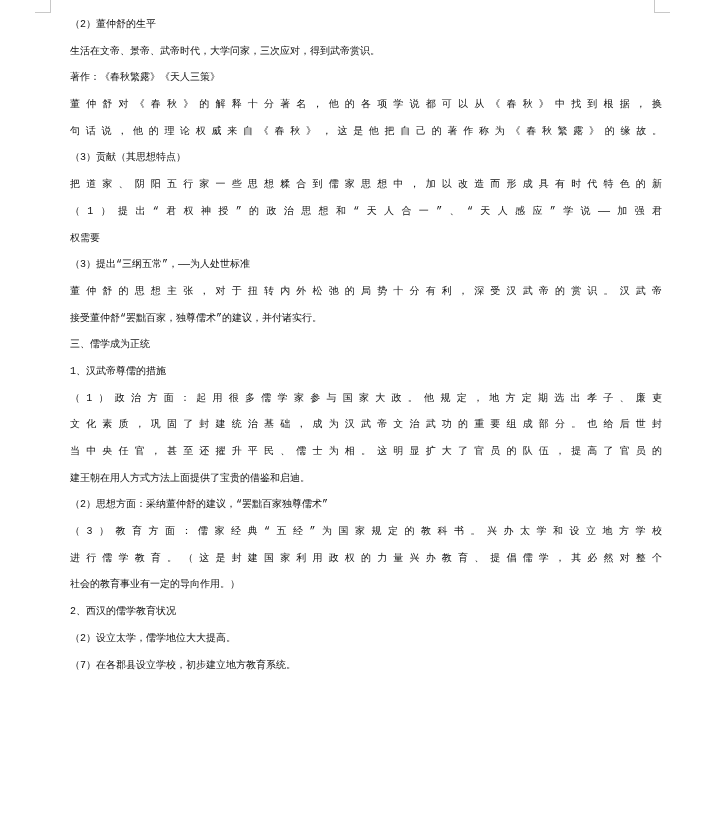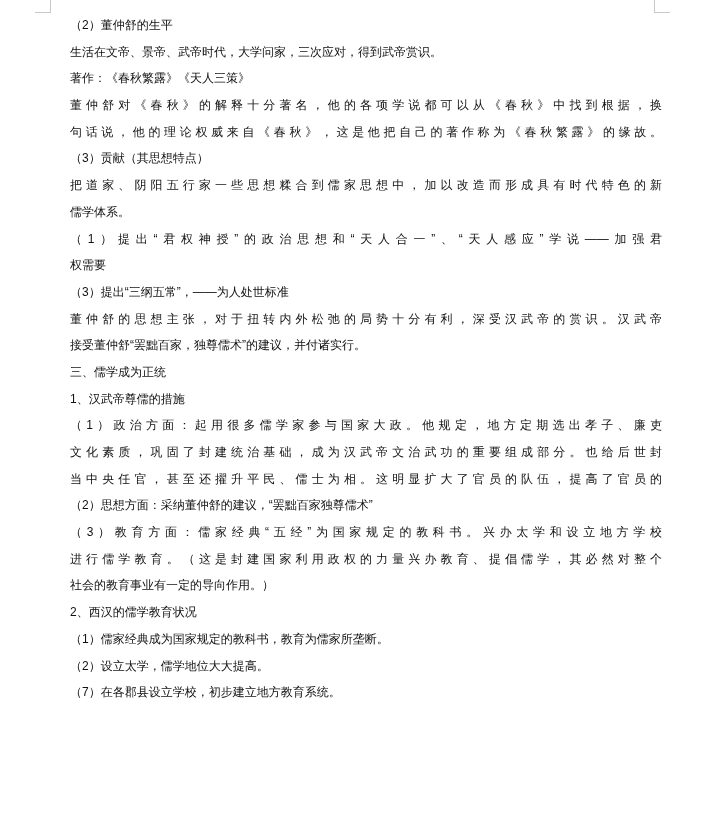--- a/index.html
+++ b/index.html
@@ -3,53 +3,52 @@
 <meta charset="utf-8">
 <style>
   html, body { margin: 0; padding: 0; background: #ffffff; }
   body { width: 717px; height: 816px; position: relative; overflow: hidden; }
   .page { position: absolute; left: 0; top: 0; width: 717px; height: 816px; background: #fff; }
   .corner { position: absolute; border-color: #c8c8c8; border-style: solid; border-width: 0; }
   .corner-tl { left: 35px; top: 0; width: 15px; height: 12px; border-right-width: 1px; border-bottom-width: 1px; }
   .corner-tr { left: 654px; top: 0; width: 15px; height: 12px; border-left-width: 1px; border-bottom-width: 1px; }
   .content {
     position: absolute; left: 70px; top: 12px; width: 592px;
-    font-family: Liberation Sans, sans-serif;
-    font-size: 12px; color: #111111;
+    font-family: Liberation Mono, monospace;
+    font-size: 10px; color: #111111;
   }
   .line { height: 26.7px; line-height: 26.7px; white-space: nowrap; text-align: justify; text-align-last: left; }
   .line.full { text-align-last: justify; }
 </style>
 </head>
 <body>
 
 <div class="page">
   <div class="corner corner-tl"></div>
   <div class="corner corner-tr"></div>
   <div class="content" id="content">
       <div class="line">（2）董仲舒的生平</div>
       <div class="line">生活在文帝、景帝、武帝时代，大学问家，三次应对，得到武帝赏识。</div>
       <div class="line">著作：《春秋繁露》《天人三策》</div>
       <div class="line full">董仲舒对《春秋》的解释十分著名，他的各项学说都可以从《春秋》中找到根据，换</div>
       <div class="line full">句话说，他的理论权威来自《春秋》，这是他把自己的著作称为《春秋繁露》的缘故。</div>
       <div class="line">（3）贡献（其思想特点）</div>
       <div class="line full">把道家、阴阳五行家一些思想糅合到儒家思想中，加以改造而形成具有时代特色的新</div>
-      <div class="line">儒学体系。</div>
       <div class="line full">（1）提出“君权神授”的政治思想和“天人合一”、“天人感应”学说——加强君</div>
       <div class="line">权需要</div>
       <div class="line">（3）提出“三纲五常”，——为人处世标准</div>
       <div class="line full">董仲舒的思想主张，对于扭转内外松弛的局势十分有利，深受汉武帝的赏识。汉武帝</div>
       <div class="line">接受董仲舒“罢黜百家，独尊儒术”的建议，并付诸实行。</div>
       <div class="line">三、儒学成为正统</div>
       <div class="line">1、汉武帝尊儒的措施</div>
       <div class="line full">（1）政治方面：起用很多儒学家参与国家大政。他规定，地方定期选出孝子、廉吏</div>
       <div class="line full">文化素质，巩固了封建统治基础，成为汉武帝文治武功的重要组成部分。也给后世封</div>
       <div class="line full">当中央任官，甚至还擢升平民、儒士为相。这明显扩大了官员的队伍，提高了官员的</div>
+      <div class="line">建王朝在用人方式方法上面提供了宝贵的借鉴和启迪。</div>
       <div class="line">（2）思想方面：采纳董仲舒的建议，“罢黜百家独尊儒术”</div>
       <div class="line full">（3）教育方面：儒家经典“五经”为国家规定的教科书。兴办太学和设立地方学校</div>
       <div class="line full">进行儒学教育。（这是封建国家利用政权的力量兴办教育、提倡儒学，其必然对整个</div>
       <div class="line">社会的教育事业有一定的导向作用。）</div>
       <div class="line">2、西汉的儒学教育状况</div>
-      <div class="line">（1）儒家经典成为国家规定的教科书，教育为儒家所垄断。</div>
       <div class="line">（2）设立太学，儒学地位大大提高。</div>
       <div class="line">（7）在各郡县设立学校，初步建立地方教育系统。</div>
     </div>
 </div>
 
 </body></html>

